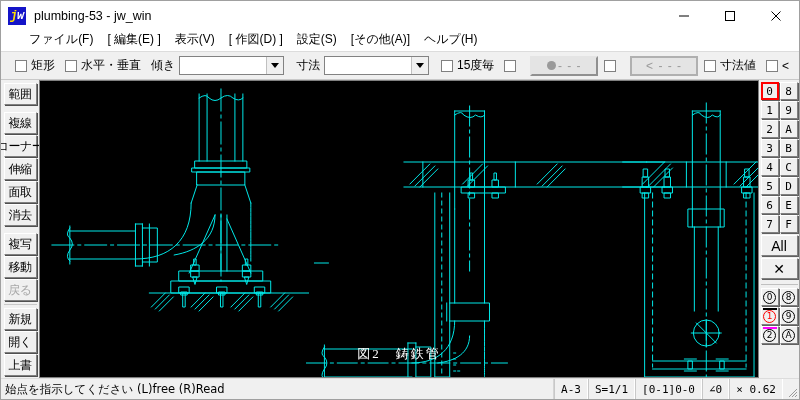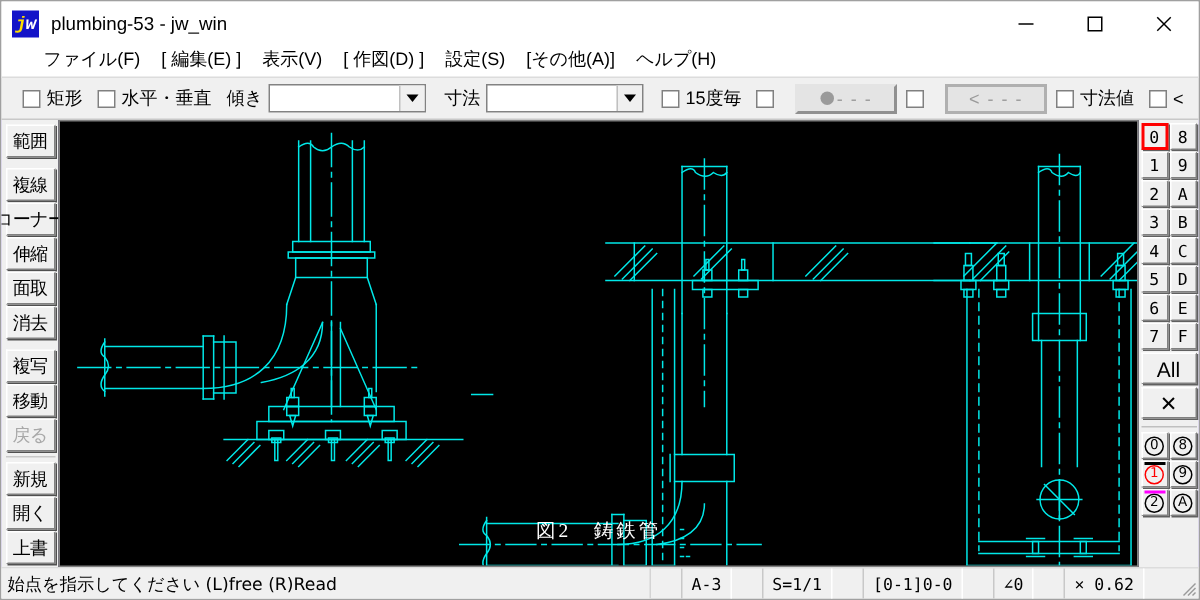--- a/index.html
+++ b/index.html
@@ -257,21 +257,20 @@
     letter-spacing: 2px;
   }
 
   
   .statusbar {
     height: 21px; flex: 0 0 21px;
     background: #f0f0f0;
     display: flex; align-items: stretch;
     font-size: 11.5px; color: #000;
     border-top: 1px solid #dcdcdc;
-    gap: 20px;
   }
   .status-msg {
     flex: 1 1 auto;
     display: flex; align-items: center;
     padding-left: 4px;
     border: 1px solid #d4d4d4;
     border-left: none; border-top: none; border-bottom: none;
     background: #f0f0f0;
     white-space: nowrap;
     font-family: "DejaVu Sans", sans-serif;

